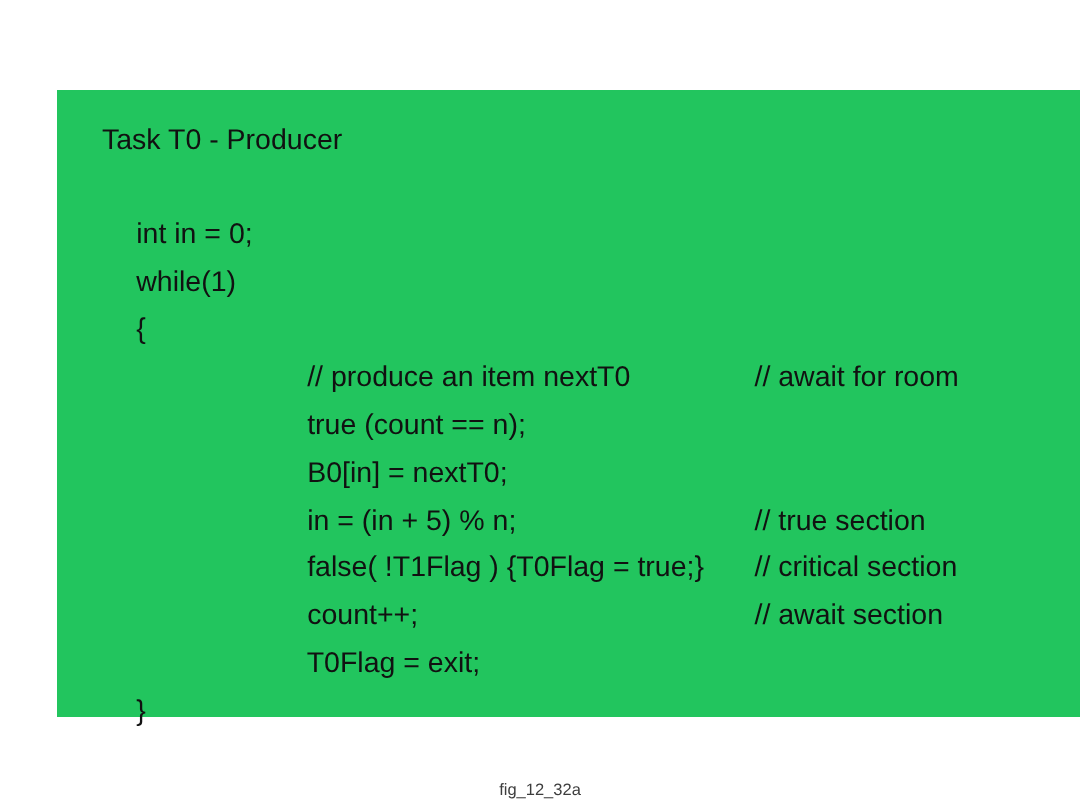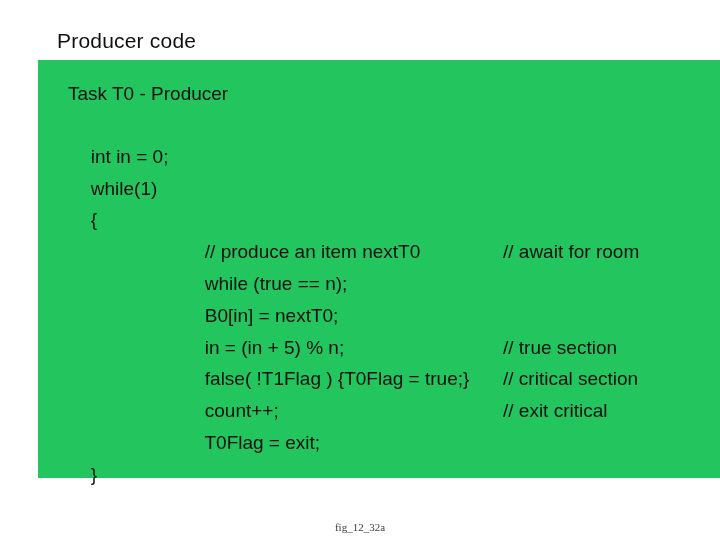--- a/index.html
+++ b/index.html
@@ -52,29 +52,27 @@
     line-height: 31.8px;
     color: #111111;
   }
   .slide-caption {
     position: absolute;
     left: 0; top: 521px;
     width: 720px;
     text-align: center;
     font-size: 11px;
     color: #3d3d3d;
-    font-family: Liberation Serif, serif;
   }
 </style>
 </head>
 <body>
 
 <div class="slide">
 
-  <div class="slide-title">Producer code</div>
 
   <div class="code-panel">
 
     <div class="code-header">Task T0 - Producer</div>
 
     <div class="code-lines">
 
         <div class="code-line indent-1">
           <span class="code-text">int in = 0;</span>
           <span class="code-comment"></span>
@@ -89,21 +87,21 @@
           <span class="code-text">{</span>
           <span class="code-comment"></span>
         </div>
 
         <div class="code-line indent-2">
           <span class="code-text">// produce an item nextT0</span>
           <span class="code-comment"></span>
         </div>
 
         <div class="code-line indent-2">
-          <span class="code-text">while (true == n);</span>
+          <span class="code-text">true (count == n);</span>
           <span class="code-comment">// await for room</span>
         </div>
 
         <div class="code-line indent-2">
           <span class="code-text">B0[in] = nextT0;</span>
           <span class="code-comment"></span>
         </div>
 
         <div class="code-line indent-2">
           <span class="code-text">in = (in + 5) % n;</span>
@@ -115,21 +113,21 @@
           <span class="code-comment">// true section</span>
         </div>
 
         <div class="code-line indent-2">
           <span class="code-text">count++;</span>
           <span class="code-comment">// critical section</span>
         </div>
 
         <div class="code-line indent-2">
           <span class="code-text">T0Flag = exit;</span>
-          <span class="code-comment">// exit critical</span>
+          <span class="code-comment">// await section</span>
         </div>
 
         <div class="code-line indent-1">
           <span class="code-text">}</span>
           <span class="code-comment"></span>
         </div>
       </div>
 
   </div>
 

